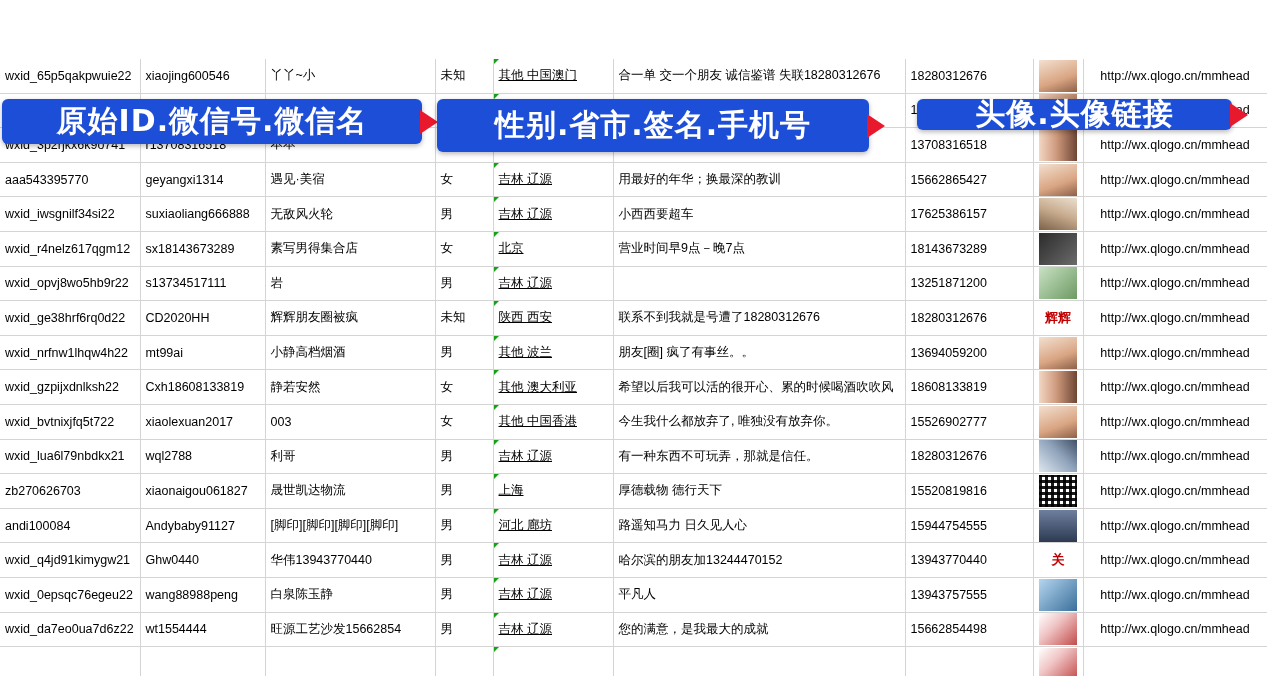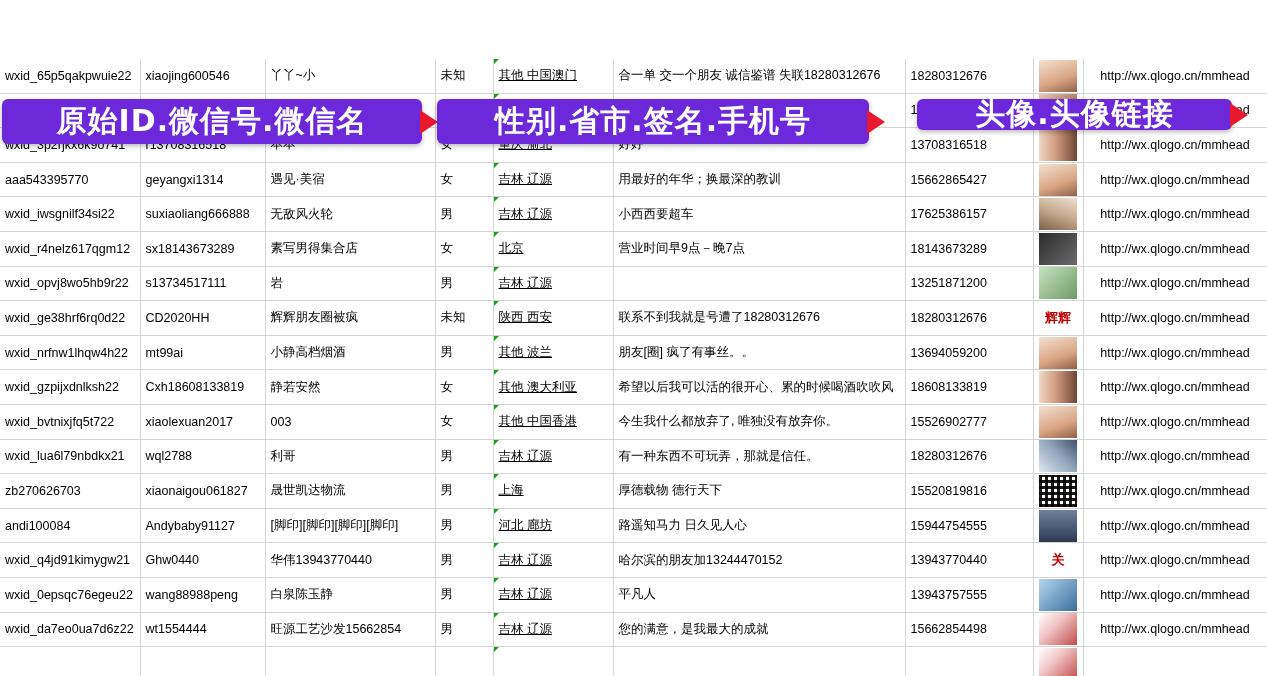--- a/index.html
+++ b/index.html
@@ -109,21 +109,21 @@
     border-bottom: 5px solid transparent;
     left: 0;
     top: 0;
   }
   td.cell-sign { position: relative; }
   td.cell-prov { position: relative; text-decoration: underline; }
 
   
   .banner {
     position: absolute;
-    background: #6d28d9;
+    background: #1d4ed8;
     color: #ffffff;
     font-weight: bold;
     font-family: "DejaVu Sans", sans-serif;
     font-size: 30px;
     letter-spacing: 1px;
     display: flex;
     align-items: center;
     justify-content: center;
     border-radius: 6px;
     box-shadow: 0 2px 5px rgba(0,0,0,0.28);
@@ -134,21 +134,21 @@
     position: absolute;
     right: -16px;
     top: 50%;
     transform: translateY(-50%);
     width: 0; height: 0;
     border-left: 18px solid #e8192c;
     border-top: 12px solid transparent;
     border-bottom: 12px solid transparent;
   }
   #banner-1 { left: 2px;   top: 40px; width: 400px; height: 45px; }
-  #banner-2 { left: 437px; top: 40px; width: 412px; height: 45px; align-items: center; }
+  #banner-2 { left: 437px; top: 40px; width: 412px; height: 53px; align-items: center; }
   #banner-3 { left: 917px; top: 40px; width: 295px; height: 31px; }
 
   
   #hscroll {
     position: absolute;
     left: 0;
     bottom: 0;
     width: 1267px;
     height: 12px;
     background: #f0f0f0;

